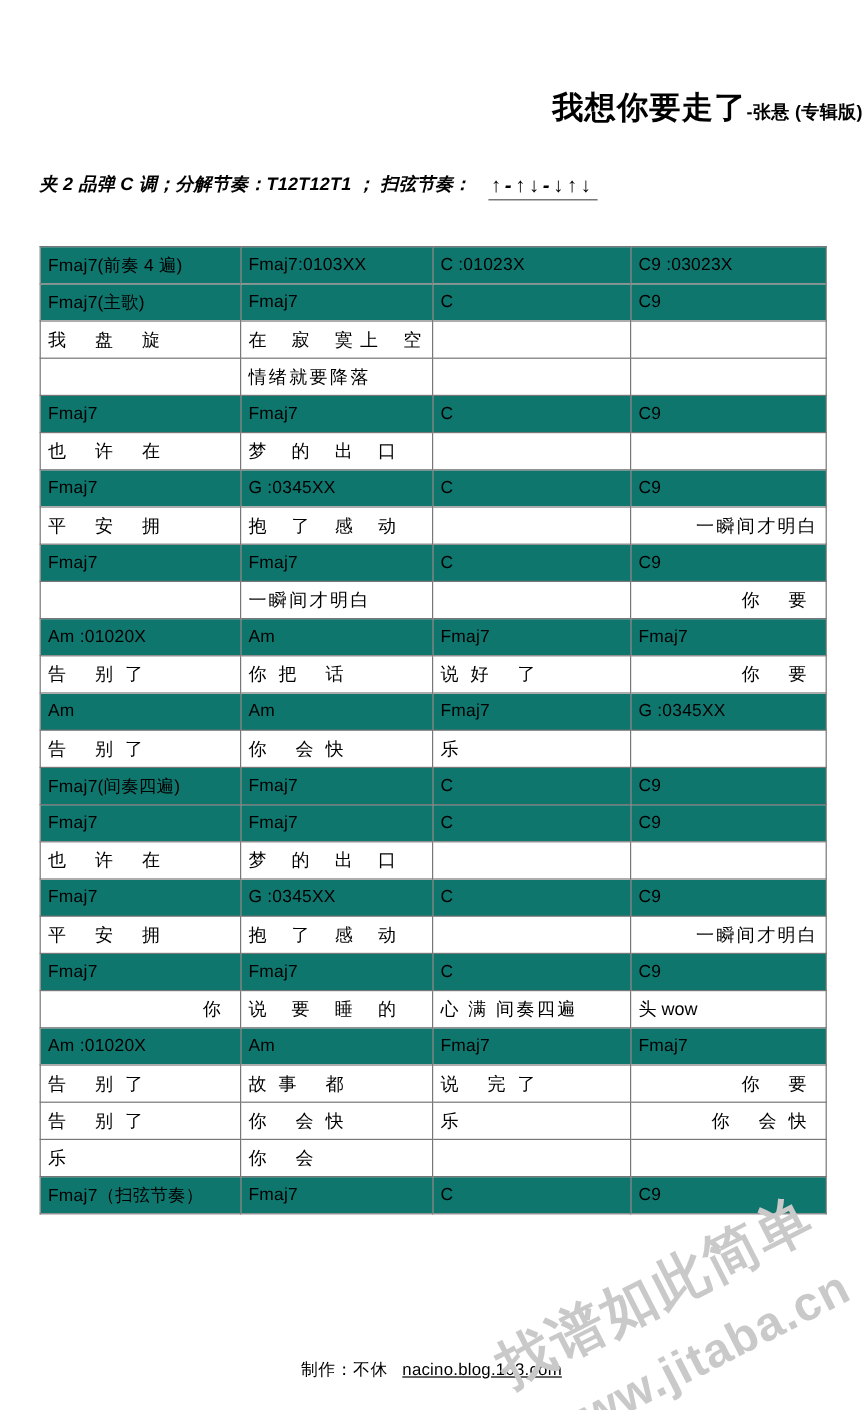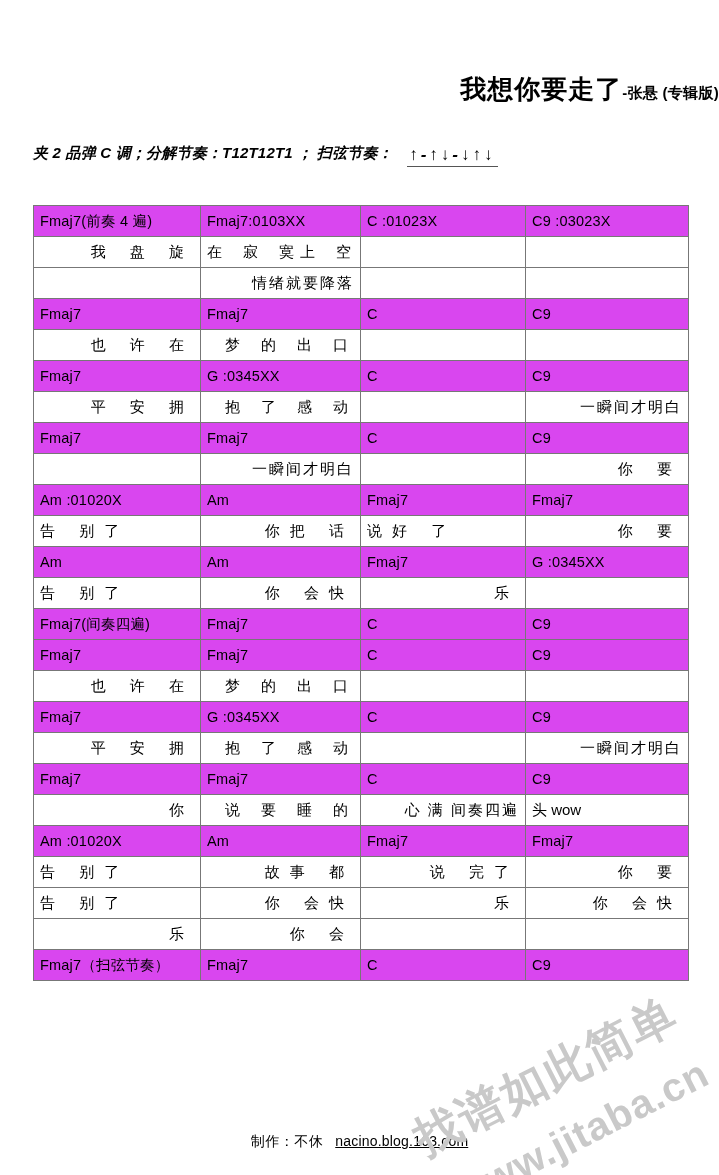--- a/index.html
+++ b/index.html
@@ -80,33 +80,33 @@
   }
   .chord-table td {
     border: 1px solid #777;
     height: 30px;
     padding: 0 6px;
     vertical-align: middle;
     white-space: nowrap;
     overflow: hidden;
   }
   .row-chord td {
-    background: #d946ef;
+    background: #0f766e;
     font-size: 14.5px;
     text-align: left;
     letter-spacing: 0.2px;
   }
   .row-lyric td {
     background: #ffffff;
     font-size: 15px;
   }
 
   
   td.al-left   { text-align: left; }
-  td.al-center { text-align: right; }
+  td.al-center { text-align: left; }
   td.al-right  { text-align: right; }
 
   
   .sp-wide  { letter-spacing: 10px; padding-right: 10px; }
   .sp-mid   { letter-spacing: 6px;  padding-right: 6px; font-family: Liberation Mono, monospace; }
   .sp-narrow{ letter-spacing: 2px;  padding-right: 2px; }
   .sp-none  { letter-spacing: 0; }
 
   
   col.c1 { width: 167px; }
@@ -177,20 +177,26 @@
         <col class="c3">
         <col class="c4">
     </colgroup>
     <tbody id="table-body">
         <tr class="row-chord">
           <td class="al-left">Fmaj7(前奏 4 遍)</td>
           <td class="al-left">Fmaj7:0103XX</td>
           <td class="al-left">C :01023X</td>
           <td class="al-left">C9 :03023X</td>
         </tr>
+        <tr class="row-chord">
+          <td class="al-left">Fmaj7(主歌)</td>
+          <td class="al-left">Fmaj7</td>
+          <td class="al-left">C</td>
+          <td class="al-left">C9</td>
+        </tr>
         <tr class="row-lyric">
           <td class="al-center sp-wide">我  盘  旋</td>
           <td class="al-center sp-mid">在  寂   寞上 空</td>
           <td class="al-left sp-wide"></td>
           <td class="al-left sp-wide"></td>
         </tr>
         <tr class="row-lyric">
           <td class="al-left sp-wide"></td>
           <td class="al-center sp-narrow">情绪就要降落</td>
           <td class="al-left sp-wide"></td>

